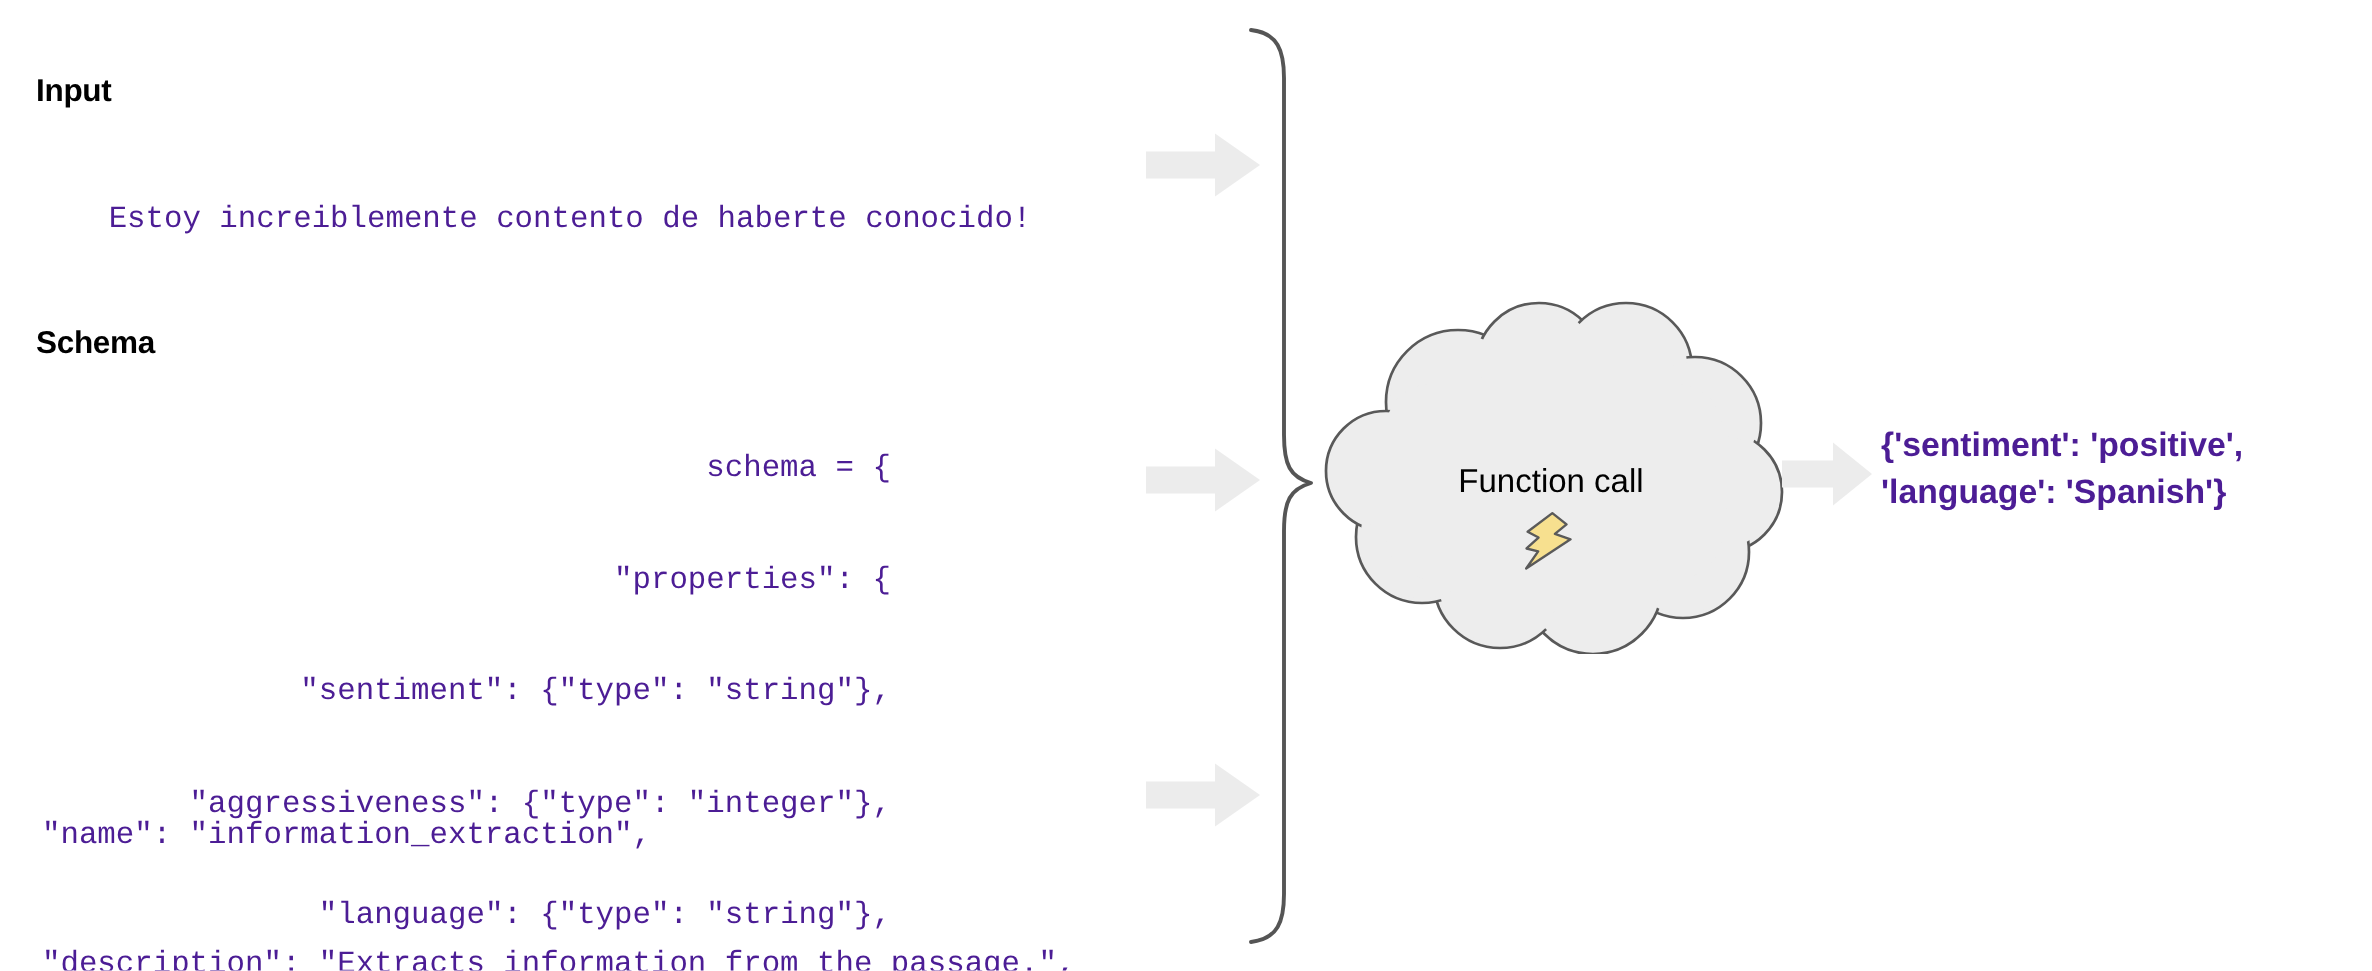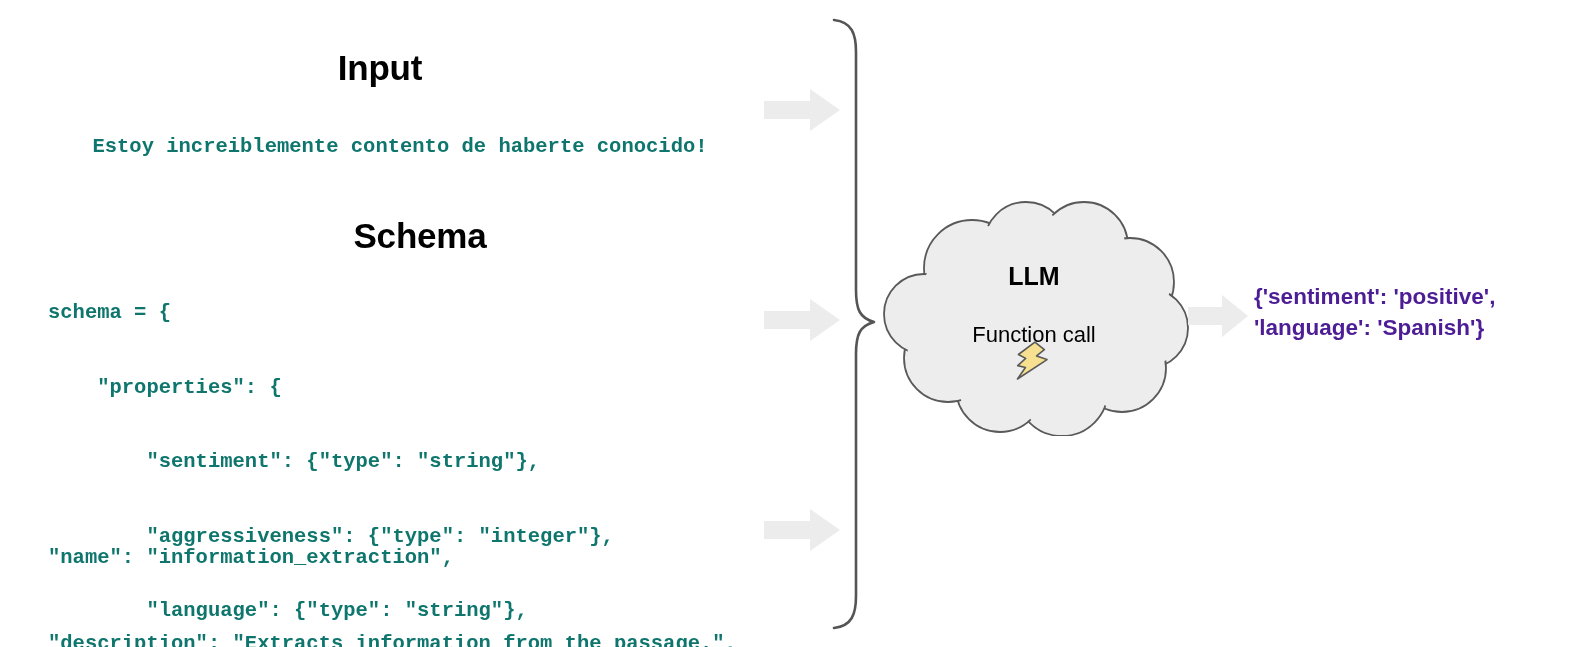--- a/index.html
+++ b/index.html
@@ -28,58 +28,57 @@
     position: absolute;
     left: 0;
     top: 0;
     width: 760px;
     height: 647px;
   }
 
   .section-title {
     position: absolute;
     width: 760px;
-    text-align: center;
     font-family: "Liberation Sans", sans-serif;
     font-weight: bold;
-    font-size: 35px;
+    font-size: 21px;
     letter-spacing: -0.2px;
     color: #000;
     line-height: 1.05;
+    padding-left: 24px;
   }
 
   .mono-block {
     position: absolute;
     font-family: "Liberation Mono", "DejaVu Sans Mono", monospace;
-    font-weight: bold;
+    font-weight: normal;
     font-size: 20.5px;
-    color: #0f766e;
+    color: #4c1d95;
     white-space: pre;
     letter-spacing: 0px;
-    margin-left: 20px;
   }
 
   .mono-line { white-space: pre; display: block; }
 
   
   #input-text {
     left: 0;
     top: 86px;
     width: 760px;
     text-align: center;
   }
   #input-text .mono-line { line-height: 30px; }
 
   
   #schema-text {
     left: 28px;
     top: 253px;
     text-align: left;
   }
-  #schema-text .mono-line { line-height: 28.5px; }
+  #schema-text .mono-line { line-height: 28.5px; text-align: right; }
 
   
   #function-text {
     left: 28px;
     top: 492px;
     text-align: left;
   }
   #function-text .mono-line { line-height: 40px; }
 
   
@@ -123,21 +122,20 @@
   .cloud-label-fn {
     position: absolute;
     left: 876px;
     top: 308px;
     width: 316px;
     text-align: center;
     font-family: "Liberation Sans", sans-serif;
     font-weight: normal;
     font-size: 22px;
     color: #000;
-    margin-top: 14px;
   }
 
   #bolt-icon {
     position: absolute;
     left: 1008px;
     top: 338px;
     width: 56px;
     height: 56px;
   }
   #bolt-icon svg { display: block; }
@@ -163,21 +161,21 @@
 <div class="stage">
 
   <div class="left-col">
 
     <div class="section-title" style="left:0; top:50px;">Input</div>
 
     <div class="mono-block" id="input-text">
       <span class="mono-line">Estoy increiblemente contento de haberte conocido!</span>
     </div>
 
-    <div class="section-title" style="left:0; top:218px;margin-left:40px;">Schema</div>
+    <div class="section-title" style="left:0; top:218px;">Schema</div>
 
     <div class="mono-block" id="schema-text">
       <span class="mono-line">schema = {</span>
       <span class="mono-line">    "properties": {</span>
       <span class="mono-line">        "sentiment": {"type": "string"},</span>
       <span class="mono-line">        "aggressiveness": {"type": "integer"},</span>
       <span class="mono-line">        "language": {"type": "string"},</span>
       
     </div>
 
@@ -242,21 +240,20 @@
         <circle cx="246" cy="172" r="41"></circle>
         <circle cx="186" cy="194" r="43"></circle>
         <circle cx="124" cy="192" r="41"></circle>
         <circle cx="72" cy="162" r="41"></circle>
         <circle cx="48" cy="118" r="37"></circle>
         <rect x="48" y="60" width="224" height="130" rx="30"></rect>
       </g>
     </svg>
   </div>
 
-  <div class="cloud-label-llm">LLM</div>
   <div class="cloud-label-fn">Function call</div>
 
   <div id="bolt-icon">
     <svg width="56" height="56" viewBox="0 0 56 56" aria-hidden="true">
       <path d="M22 4 L9 20 L17 22 L11 31 L19 31 L14 44 L38 18 L27 17 L33 9 Z" fill="#f7e08f" stroke="#5a5a5a" stroke-width="1.6" stroke-linejoin="round" transform="rotate(14 24 24)"></path>
     </svg>
   </div>
 
   <div class="block-arrow" style="left:1188px; top:294px;">
     <svg width="60" height="44" viewBox="0 0 60 44" aria-hidden="true">

